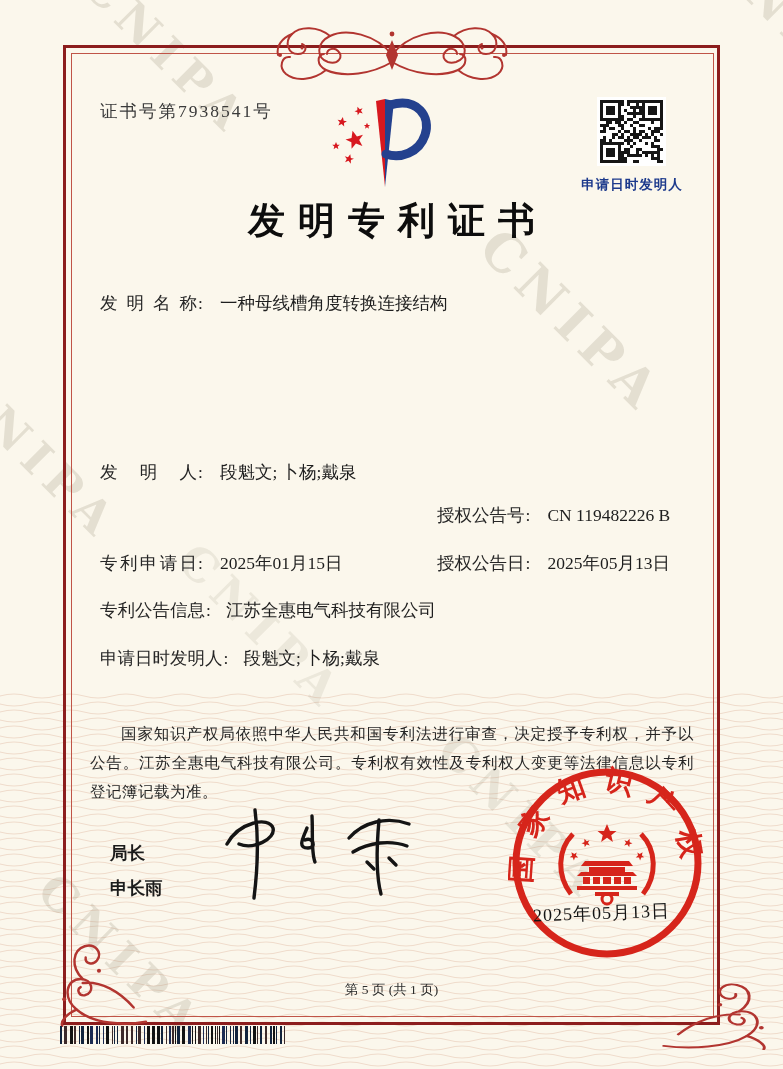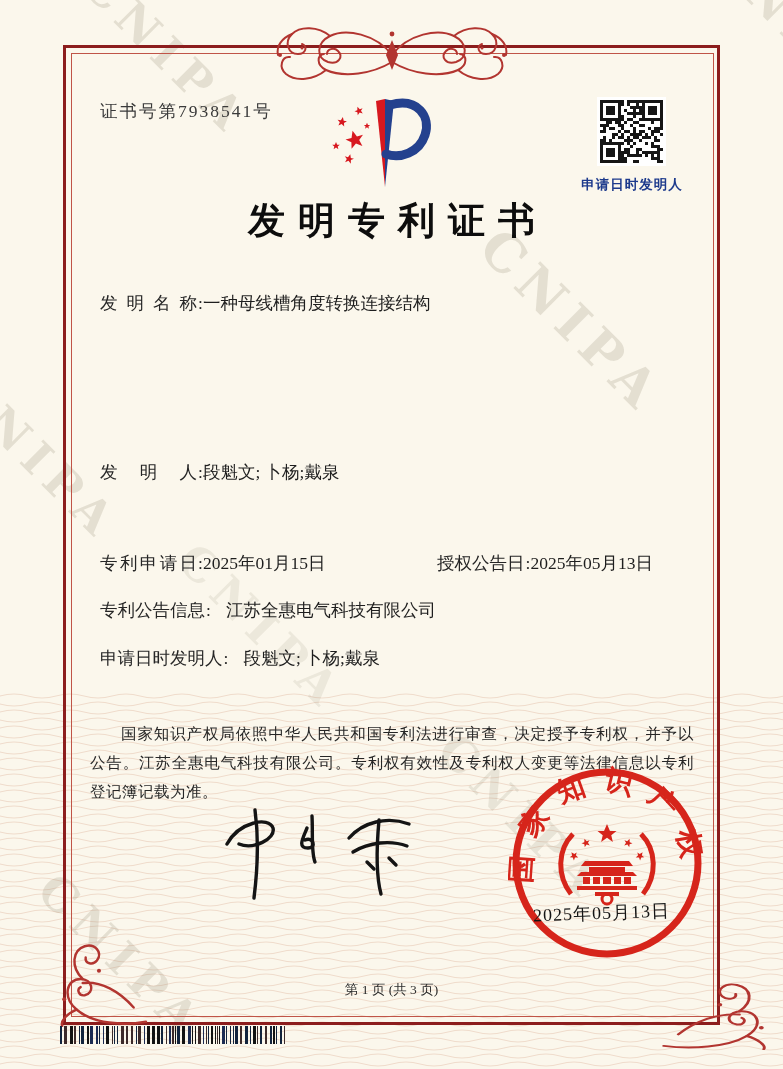--- a/index.html
+++ b/index.html
@@ -22,21 +22,21 @@
   #qr i{background:#161616;}
   .qr-label{position:absolute;left:577px;top:176px;width:110px;text-align:center;
             font-size:13.5px;font-weight:bold;color:var(--qr_label_blue);letter-spacing:1px;}
   .title{position:absolute;left:63px;top:196px;width:657px;text-align:center;font-size:37px;
          font-weight:bold;color:#0d0d0d;letter-spacing:13px;text-indent:13px;}
   
   .row{position:absolute;left:100px;font-size:17.5px;color:#262626;white-space:nowrap;}
   .row2{position:absolute;left:437px;font-size:17.5px;color:#262626;white-space:nowrap;}
   .jl{display:inline-block;width:97px;text-align:justify;text-align-last:justify;}
   .colon{margin-left:1px;}
-  .val{margin-left:0;color:#1e1e1e;}
+  .val{margin-left:17px;color:#1e1e1e;}
   
   .statement{position:absolute;left:90px;top:719px;width:604px;font-size:15.5px;line-height:29px;
              text-indent:2em;text-align:justify;color:#262626;letter-spacing:0.5px;}
   
   .director{position:absolute;left:110px;top:836px;font-family:"Liberation Sans","DejaVu Sans",sans-serif;
             font-weight:bold;font-size:17.5px;line-height:35px;color:#1b1b1b;}
   .sig-svg{position:absolute;left:210px;top:804px;}
   
   .seal-svg{position:absolute;left:508px;top:764px;color:var(--seal_red);}
   .seal-date{position:absolute;left:533px;top:901px;font-size:18px;color:#141414;
@@ -414,35 +414,42 @@
   <div class="qr-label">申请日时发明人</div>
 
   <div class="title">发明专利证书</div>
 
   <div class="row" style="top:291px">
     <span class="jl">发 明 名 称</span><span class="colon">:</span><span class="val">一种母线槽角度转换连接结构</span>
   </div>
   <div class="row" style="top:460px">
     <span class="jl">发 明 人</span><span class="colon">:</span><span class="val">段魁文; 卜杨;戴泉</span>
   </div>
+  <div class="row2" style="top:503px">
+    <span>授权公告号</span><span class="colon">:</span><span class="val">CN 119482226 B</span>
+  </div>
   <div class="row" style="top:551px">
     <span class="jl">专利申请日</span><span class="colon">:</span><span class="val">2025年01月15日</span>
   </div>
   <div class="row2" style="top:551px">
     <span>授权公告日</span><span class="colon">:</span><span class="val">2025年05月13日</span>
   </div>
   <div class="row" style="top:598px">
     <span>专利公告信息</span><span class="colon">:</span><span class="val" style="margin-left:15px">江苏全惠电气科技有限公司</span>
   </div>
   <div class="row" style="top:646px">
     <span>申请日时发明人</span><span class="colon">:</span><span class="val" style="margin-left:15px">段魁文; 卜杨;戴泉</span>
   </div>
 
   <div class="statement">国家知识产权局依照中华人民共和国专利法进行审查，决定授予专利权，并予以公告。江苏全惠电气科技有限公司。专利权有效性及专利权人变更等法律信息以专利登记簿记载为准。</div>
 
+  <div class="director">
+    <div>局长</div>
+    <div>申长雨</div>
+  </div>
   <svg class="sig-svg" width="222" height="100" viewBox="0 0 220 100">
     <g fill="none" stroke="#141414" stroke-width="3.4" stroke-linecap="round">
       <path d="M16,40 C28,18 58,12 62,24 C65,35 42,46 28,40"></path>
       <path d="M44,6 C47,28 47,62 43,94"></path>
       <path d="M96,24 C92,34 86,44 97,44 C106,44 102,32 94,36"></path>
       <path d="M101,12 C102,30 100,48 104,58"></path>
       <path d="M138,34 C152,18 176,12 198,20"></path>
       <path d="M168,16 C166,38 164,68 170,90"></path>
       <path d="M142,48 C158,38 180,36 196,42"></path>
       <path d="M156,58 l7,7"></path>
@@ -472,21 +479,21 @@
       <rect x="17" y="9" width="7" height="7"></rect>
       <rect x="-30" y="18" width="60" height="4"></rect>
       <path d="M-36,26 C-50,8 -50,-18 -34,-34" stroke="currentColor" stroke-width="5" fill="none"></path>
       <path d="M36,26 C50,8 50,-18 34,-34" stroke="currentColor" stroke-width="5" fill="none"></path>
       <rect x="-12" y="24" width="24" height="4"></rect>
       <circle cx="0" cy="31" r="5" fill="none" stroke="currentColor" stroke-width="3"></circle>
     </g>
   </svg>
   <div class="seal-date">2025年05月13日</div>
 
-  <div class="footer">第 1 页 (共 3 页)</div>
+  <div class="footer">第 5 页 (共 1 页)</div>
   <div id="barcode">
       <i style="width:2px;margin-right:2px;background:#12233c"></i>
       <i style="width:3px;margin-right:3px;background:#3c2a2a"></i>
       <i style="width:3px;margin-right:1px;background:#121212"></i>
       <i style="width:2px;margin-right:3px;background:#3c2a2a"></i>
       <i style="width:1px;margin-right:1px;background:#12233c"></i>
       <i style="width:3px;margin-right:3px;background:#12233c"></i>
       <i style="width:2px;margin-right:1px;background:#121212"></i>
       <i style="width:3px;margin-right:3px;background:#1c2b52"></i>
       <i style="width:2px;margin-right:1px;background:#1c2b52"></i>

